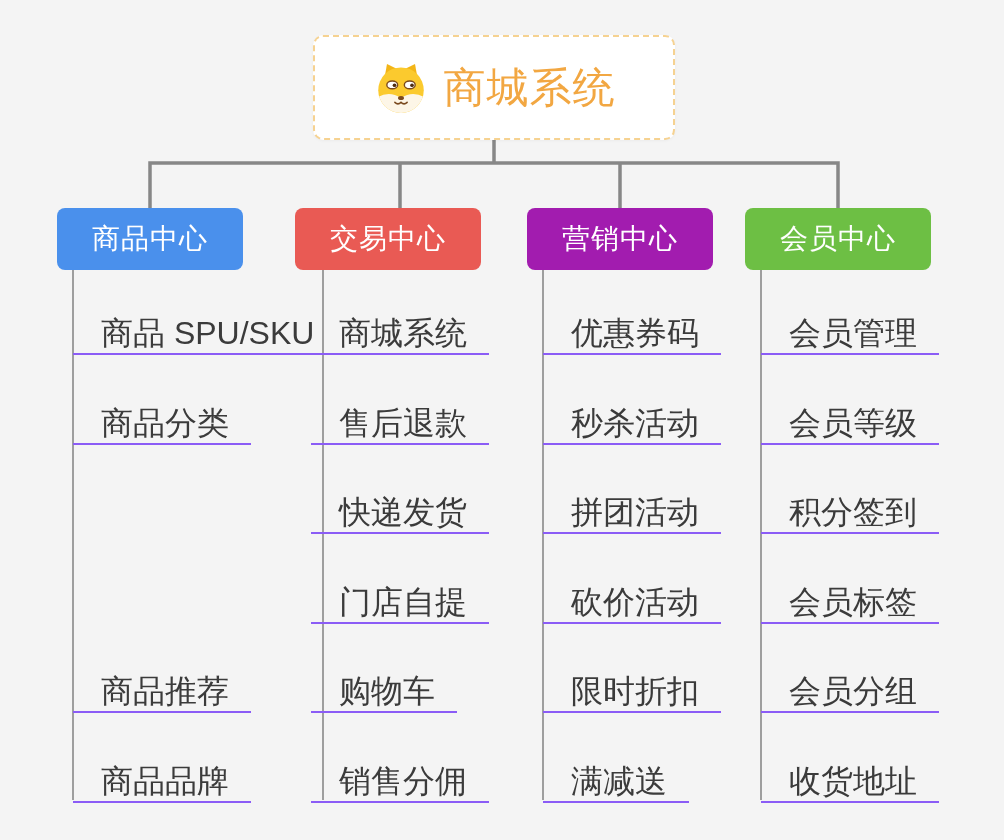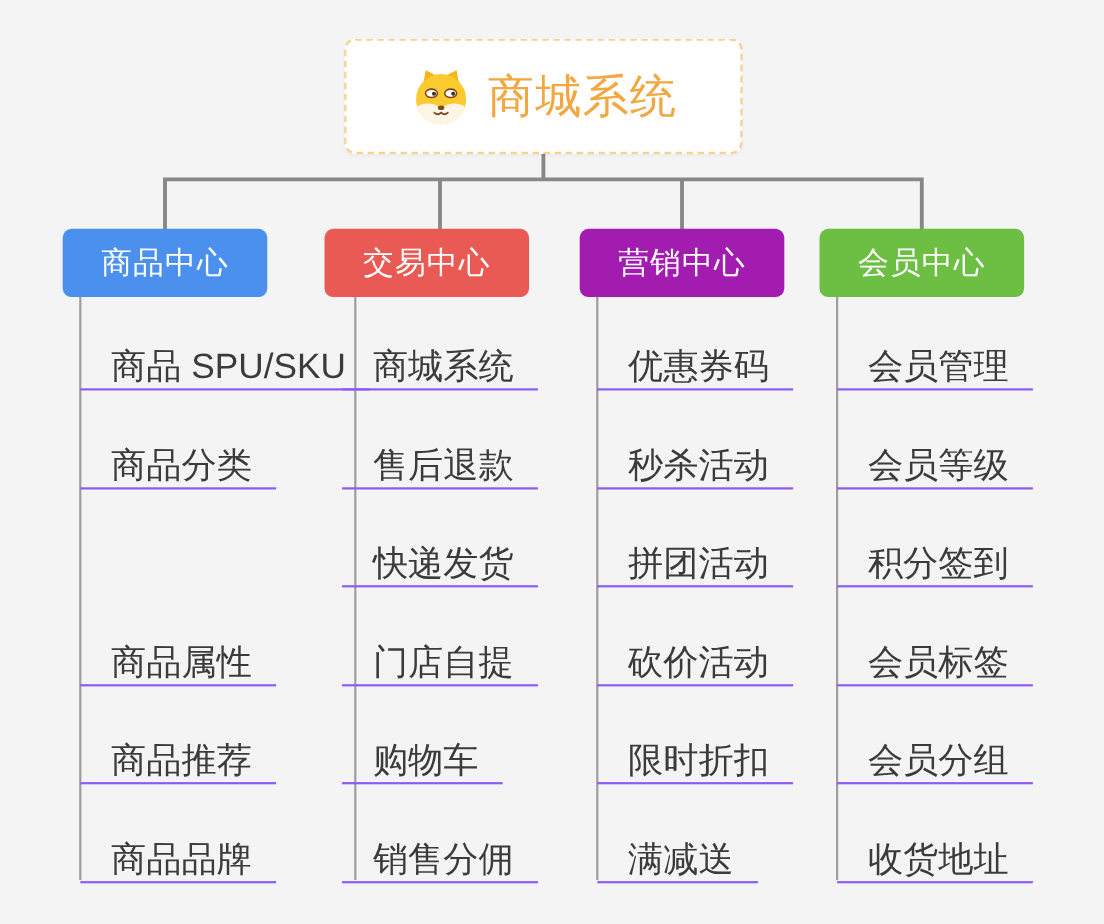--- a/index.html
+++ b/index.html
@@ -74,21 +74,20 @@
       <ellipse cx="32" cy="42" rx="3.4" ry="2.4" fill="#7a4a1f"></ellipse>
       <path d="M25 47 Q28.5 50.4 32 47 Q35.5 50.4 39 47" fill="none" stroke="#7a4a1f" stroke-width="1.8" stroke-linecap="round"></path>
     </svg>
     <span class="root-title">商城系统</span>
   </div>
 
   <div class="column" style="left:57px">
     <div class="branch-box" style="background-color: rgb(74, 144, 236);">商品中心</div>
     <div class="item i0">商品 SPU/SKU</div>
     <div class="item i1">商品分类</div>
-    <div class="item i3">商品属性</div>
     <div class="item i5">商品品牌</div>
     <div class="item i4">商品推荐</div>
   </div>
 
   <div class="column" style="left:295px">
     <div class="branch-box" style="background-color: rgb(233, 90, 84);">交易中心</div>
     <div class="item i0">商城系统</div>
     <div class="item i1">售后退款</div>
     <div class="item i2">快递发货</div>
     <div class="item i3">门店自提</div>

